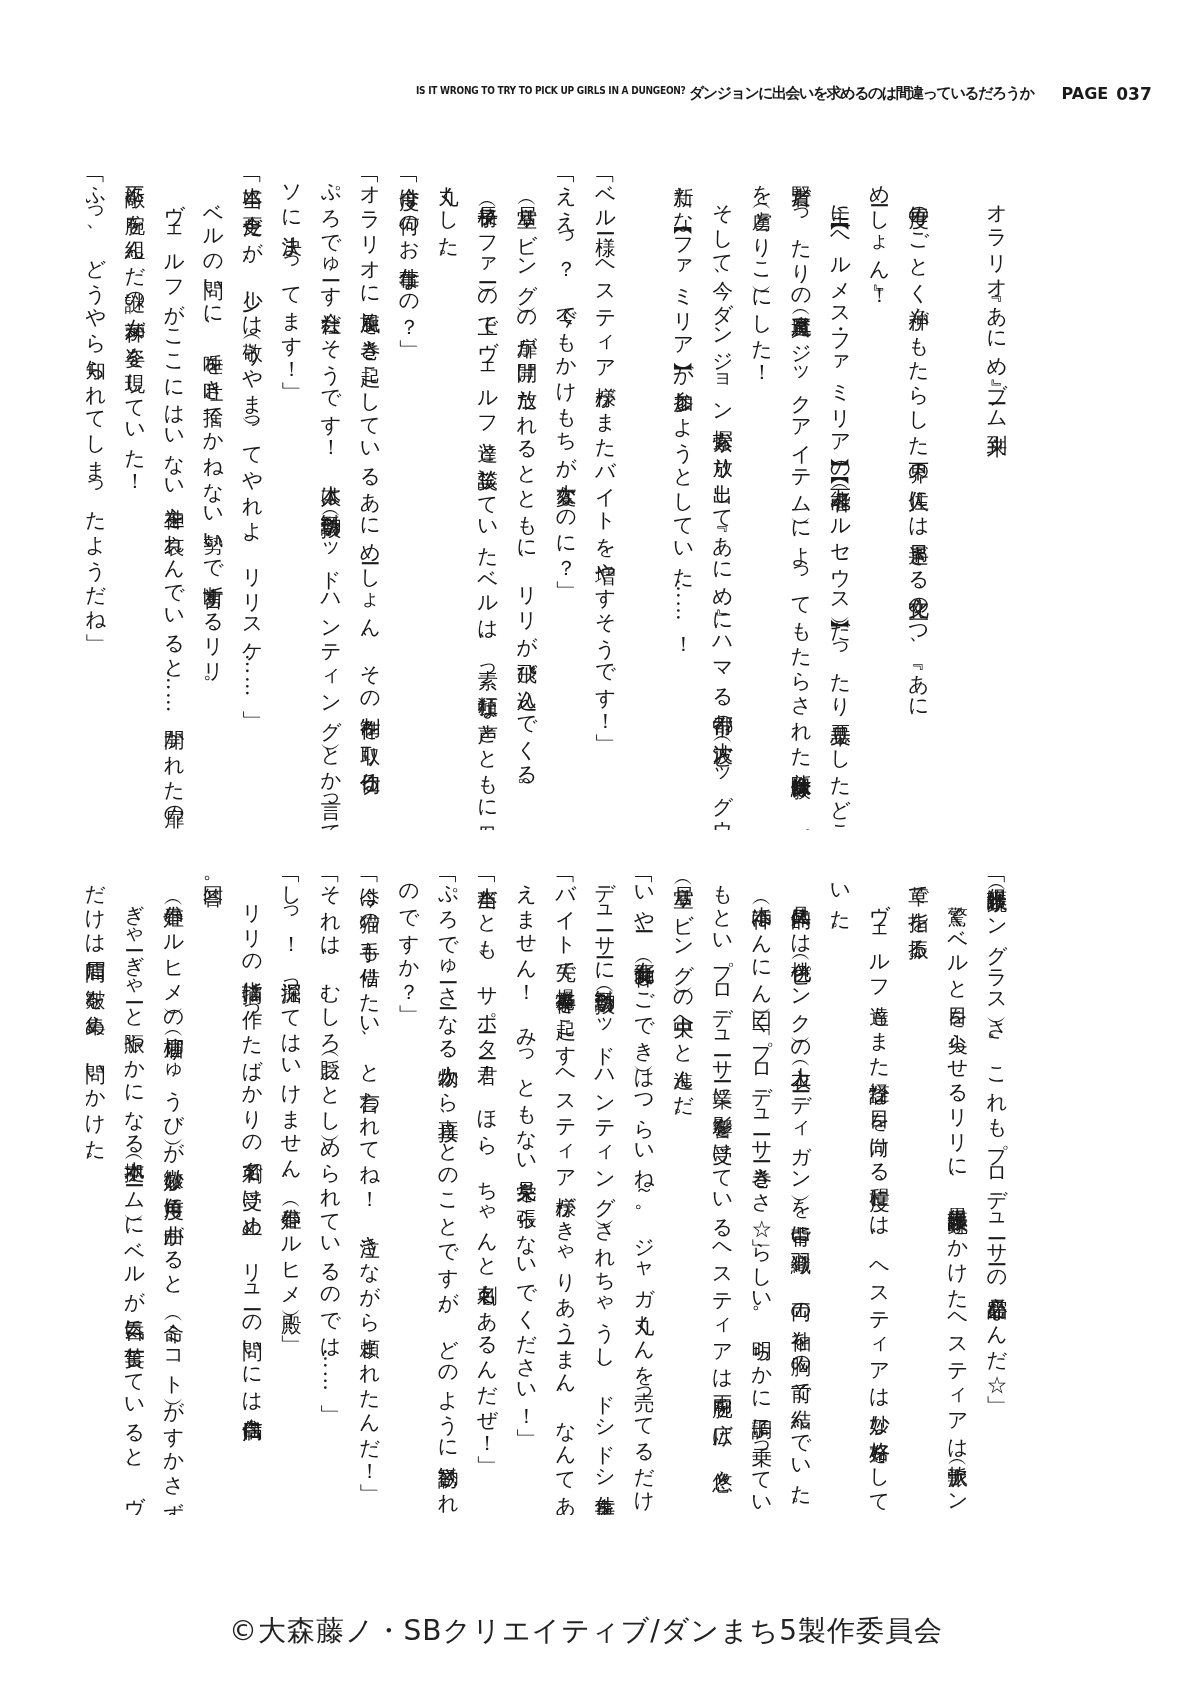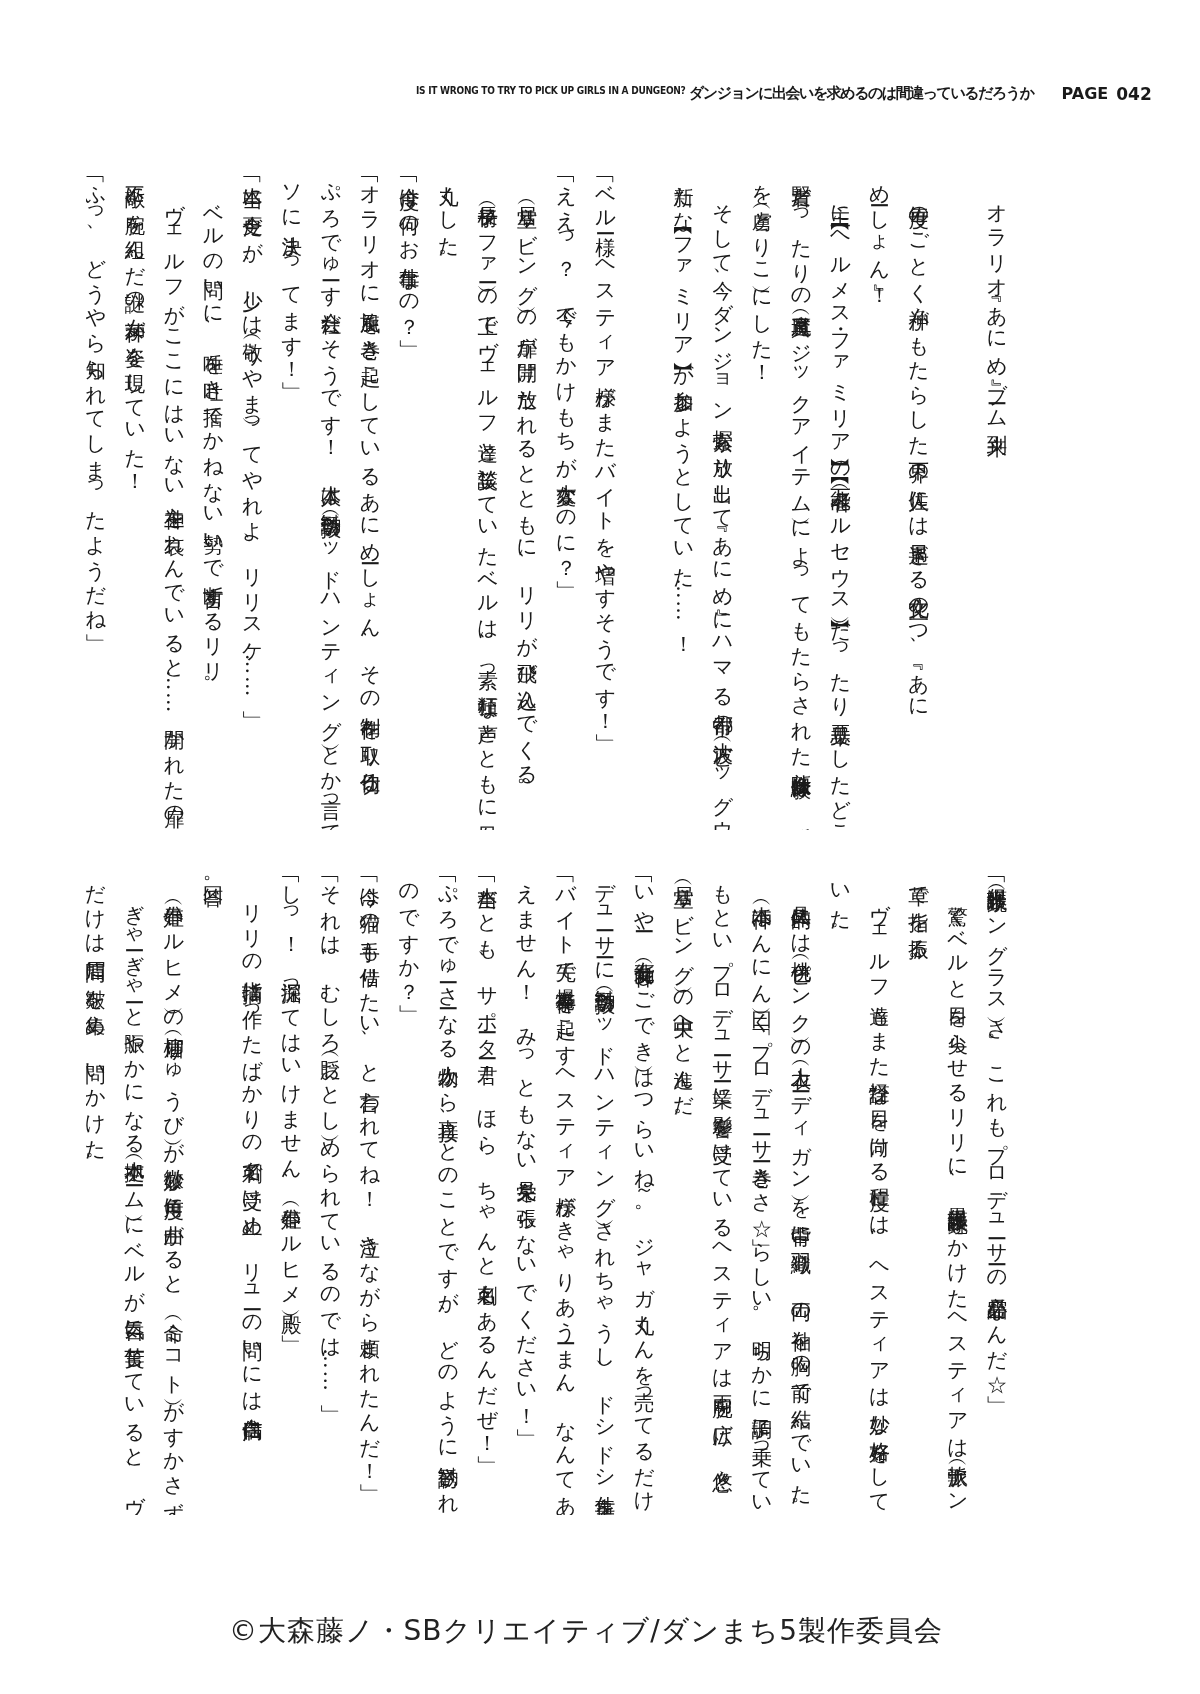--- a/index.html
+++ b/index.html
@@ -26,21 +26,21 @@
   .footer { position:absolute; top:1612px; left:0; width:1172px; text-align:center;
             font-family:"DejaVu Sans", "Liberation Sans", sans-serif; font-size:28px; letter-spacing:1px; color:#222; }
 </style>
 </head>
 <body>
 
 <div class="header">
   <span class="en">IS IT WRONG TO TRY TO PICK UP GIRLS IN A DUNGEON?</span>
   <span class="jp">ダンジョンに出会いを求めるのは間違っているだろうか</span>
   <span class="pg-label">PAGE</span>
-  <span class="pg-num">042</span>
+  <span class="pg-num">037</span>
 </div>
 
 <div class="block top" id="top-block">
     <span class="col indent">オラリオ『あにめ』ブーム到来！</span>
     <span class="col blank"></span>
     <span class="col indent">毎度のごとく神々がもたらした下界の住人には早過ぎる文化の一つ、『あに</span>
     <span class="col">めーしょん』！</span>
     <span class="col indent">主に【ヘルメス・ファミリア】の【万能者（ペルセウス）】だったり悪乗りしたどこかの元</span>
     <span class="col">賢者だったりの魔道具（マジックアイテム）によってもたらされた新映像体験は、瞬く間に迷宮都市（オラリオ）</span>
     <span class="col">を虜（とりこ）にした！</span>

